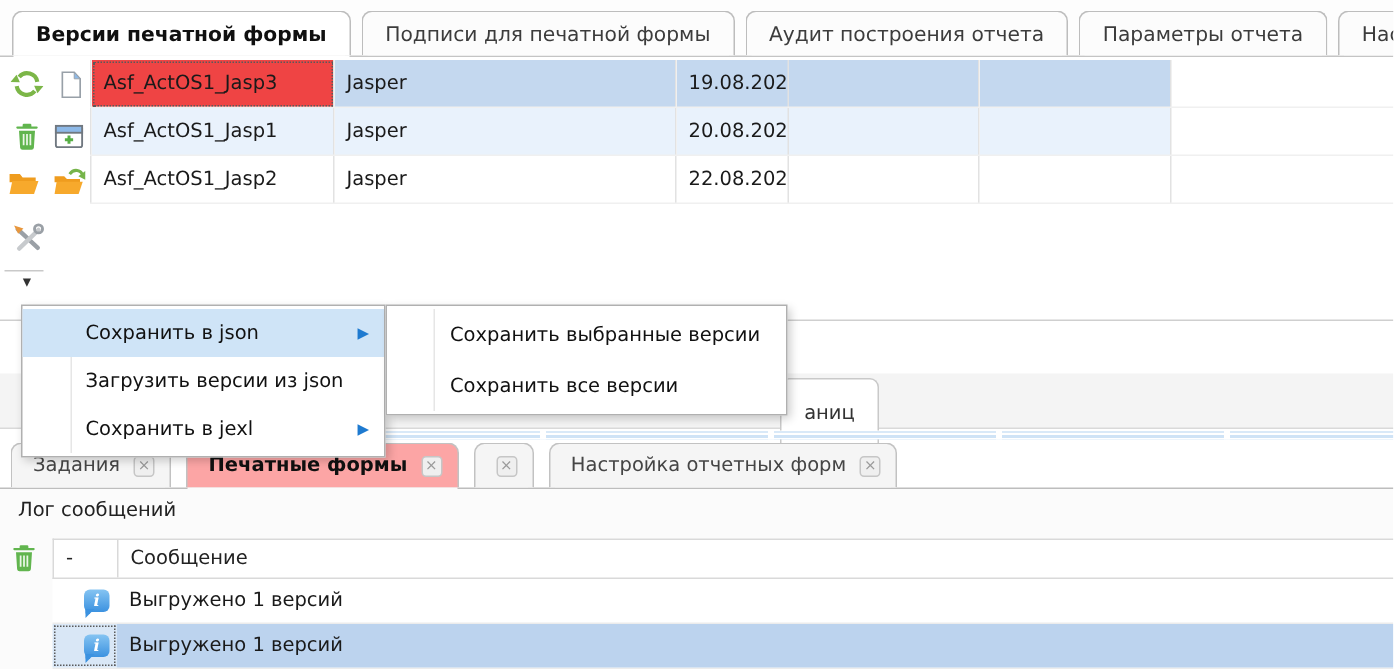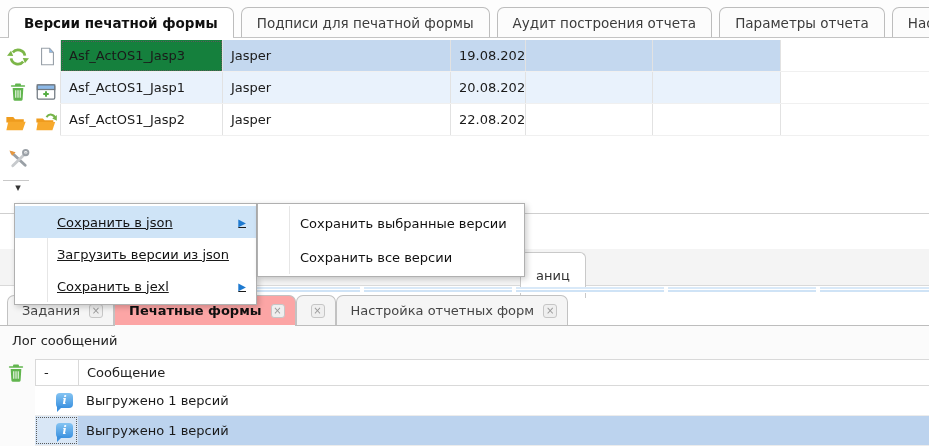--- a/index.html
+++ b/index.html
@@ -32,42 +32,42 @@
   table.vtable{border-collapse:collapse;table-layout:fixed;width:100%;font-size:13px;}
   table.vtable th{height:27px;font-weight:normal;text-align:left;padding:0 8px;background:#fff;
       border:1px solid #d6d6d6;border-left:none;position:relative;overflow:hidden;white-space:nowrap;color:#1a1a1a;}
   table.vtable th:first-child{border-left:1px solid #d6d6d6;}
   table.vtable th.no-r{border-right:none;}
   table.vtable td{height:31px;padding:0 8px;border-right:1px solid #e2e2e2;border-bottom:1px solid #f0f0f0;
       white-space:nowrap;overflow:hidden;background:#fff;}
   table.vtable td:first-child{border-left:1px solid #e2e2e2;}
   table.vtable td.filler{border-right:none;}
   tr.sel td{background:#c4d8ef;}
-  tr.sel td.focus-cell{background:#15803d;outline:1px dotted #5a5a5a;outline-offset:-2px;}
+  tr.sel td.focus-cell{background:#ef4444;outline:1px dotted #5a5a5a;outline-offset:-2px;}
   tr.sel td.filler{background:#fff;}
   tr.tint td{background:#e9f2fc;}
   tr.tint td.filler{background:#fff;}
   .corner-flag::after{content:"";position:absolute;top:0;right:0;width:0;height:0;
       border-top:8px solid #ee1111;border-left:8px solid transparent;}
 
   .upper-border{position:absolute;left:0;top:213px;width:929px;height:1px;background:#cfcfcf;}
 
   
   .mid-strip{position:absolute;left:0;top:249px;width:929px;height:37px;box-sizing:border-box;
              background:#f4f4f4;border-bottom:1px solid #d9d9d9;}
   .mid-tab{position:absolute;left:520px;top:3px;height:46px;width:66px;box-sizing:border-box;background:#fff;
            border:1px solid #c9c9c9;border-bottom:none;border-radius:6px 6px 0 0;display:flex;
            align-items:center;justify-content:center;color:#333;}
   .grid-edge{position:absolute;left:60px;top:287px;width:869px;height:6px;
       background:repeating-linear-gradient(90deg,transparent 0 148px,#ffffff 148px 152px),
                  repeating-linear-gradient(180deg,#d9e9f8 0 2px,#ffffff 2px 3px,#cfe3f6 3px 5px,#ffffff 5px 6px);}
 
   
   .bottom-tabs{position:absolute;left:0;top:295px;width:929px;height:31px;box-sizing:border-box;
-               border-bottom:1px solid #bdbdbd;display:flex;gap:0;align-items:flex-end;padding-left:7px;}
+               border-bottom:1px solid #bdbdbd;display:flex;gap:10px;align-items:flex-end;padding-left:7px;}
   .btab{height:30px;box-sizing:border-box;border:1px solid #c2c2c2;border-bottom:none;border-radius:7px 7px 0 0;
         padding:0 10px 0 14px;display:flex;align-items:center;gap:9px;font-size:13px;color:#454545;
         background:#f5f5f5;white-space:nowrap;position:relative;flex:0 0 auto;}
   .btab.active{font-weight:bold;color:#101010;background:#fca5a5;}
   .btab.active::after{content:"";position:absolute;left:0;right:0;bottom:-1px;height:1px;background:#fbfbfb;}
   .tclose{width:14px;height:14px;box-sizing:border-box;border:1px solid #c6c6c6;border-radius:3px;
           background:#efefef;color:#9a9a9a;font-size:10px;line-height:12px;text-align:center;font-weight:normal;}
 
   
   .log{position:absolute;left:0;top:326px;width:929px;height:120px;background:#fbfbfb;}
@@ -83,21 +83,21 @@
   .log-row.sel .c2{background:#bcd3ee;}
   .log-row.sel .c1{background:#d9e7f6;outline:1px dotted #5a5a5a;outline-offset:-2px;}
   .info-ic{width:17px;height:15px;border-radius:4px;background:linear-gradient(#85c4f2,#3c92e0);
            color:#fff;font-weight:bold;font-style:italic;font-size:11px;display:flex;align-items:center;
            justify-content:center;position:relative;font-family:"DejaVu Serif",serif;}
   .info-ic::after{content:"";position:absolute;left:1px;bottom:-4px;border:3px solid transparent;
                   border-top-color:#3c92e0;border-left-color:#3c92e0;}
 
   
   .menu{position:absolute;left:14px;top:203px;width:243px;box-sizing:border-box;background:#fff;
-        border:1px solid #b0b0b0;box-shadow:2px 2px 6px rgba(0,0,0,.2);padding:2px 0;z-index:50;text-decoration:underline;}
+        border:1px solid #b0b0b0;box-shadow:2px 2px 6px rgba(0,0,0,.2);padding:2px 0;z-index:50;}
   .menu::before{content:"";position:absolute;left:32px;top:2px;bottom:2px;width:1px;background:#e6e6e6;}
   .menu-item{height:32px;display:flex;align-items:center;padding:0 10px 0 42px;color:#111;position:relative;}
   .menu-item.hl{background:#cfe4f7;}
   .sub-arrow{margin-left:auto;color:#1e7ad0;font-size:10px;}
   .submenu{position:absolute;left:257px;top:203px;width:268px;box-sizing:border-box;background:#fff;
            border:1px solid #b0b0b0;box-shadow:2px 2px 6px rgba(0,0,0,.2);padding:2px 0;z-index:51;}
   .submenu::before{content:"";position:absolute;left:31px;top:2px;bottom:2px;width:1px;background:#e6e6e6;}
   .submenu-item{height:34px;display:flex;align-items:center;padding:0 10px 0 42px;color:#111;}
 </style>
 </head>

